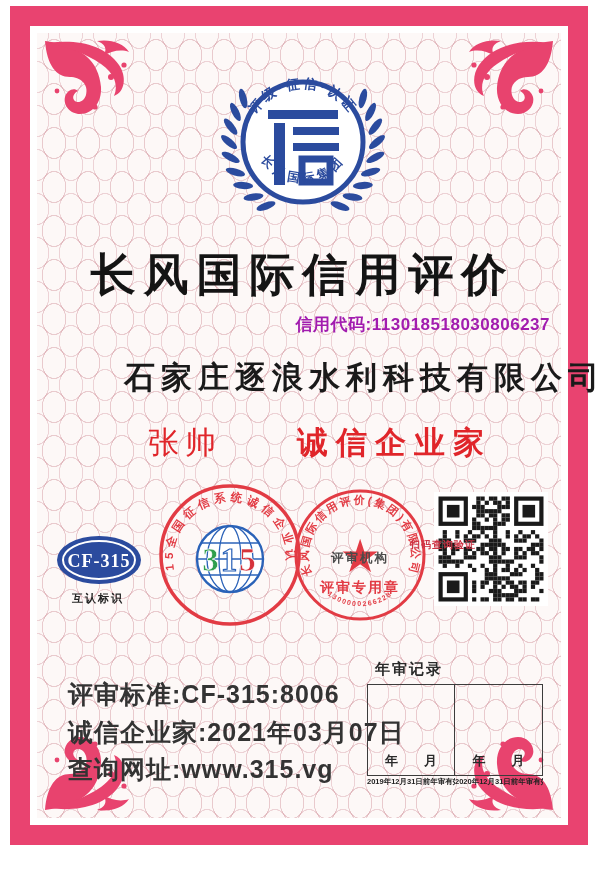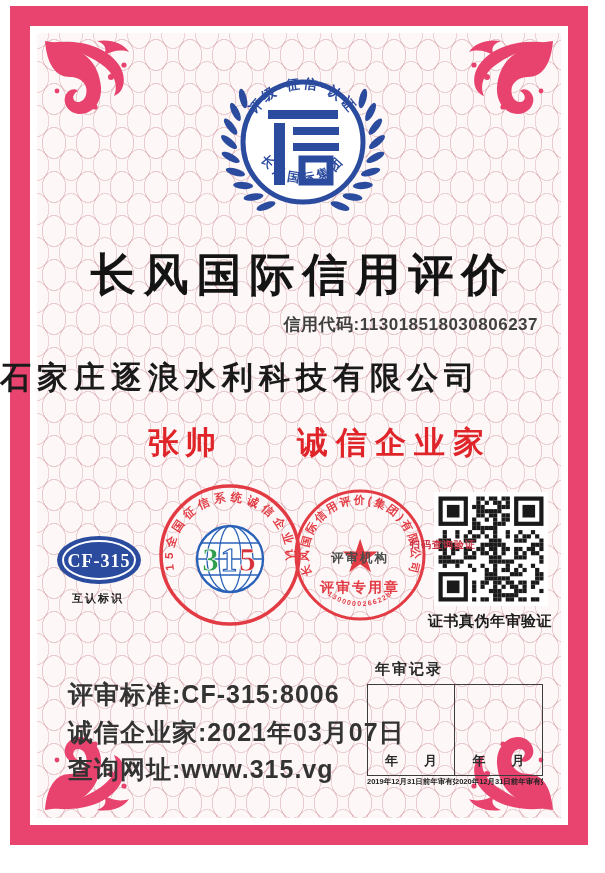--- a/index.html
+++ b/index.html
@@ -15,24 +15,24 @@
          background-size:34px 44px,34px 44px;
          background-position:0 0,17px 22px;}
   .flourish{position:absolute;width:92px;height:92px;}
   .fl-tl{left:2px;top:2px;}
   .fl-tr{right:2px;top:2px;transform:scaleX(-1);}
   .fl-bl{left:2px;bottom:2px;transform:scaleY(-1);}
   .fl-br{right:2px;bottom:2px;transform:scale(-1,-1);}
   .abs{position:absolute;}
   .title{left:0;top:245px;width:605px;text-align:center;font-size:45px;font-weight:900;
          color:#141414;letter-spacing:8px;}
-  .credit{top:313px;right:67px;font-size:17px;font-weight:bold;color:#404040;letter-spacing:.5px;}
-  .company{left:0;top:357px;width:605px;text-align:left;font-size:31px;font-weight:900;
+  .credit{top:313px;right:55px;font-size:17px;font-weight:bold;color:#a21caf;letter-spacing:.5px;}
+  .company{left:0;top:357px;width:605px;text-align:right;font-size:31px;font-weight:900;
            color:#1a1a1a;letter-spacing:6px;}
-  .red-name{left:148px;top:422px;font-size:31px;font-weight:700;color:#e0252a;letter-spacing:6px;}
+  .red-name{left:148px;top:422px;font-size:31px;font-weight:400;color:#e0252a;letter-spacing:6px;}
   .red-title{left:297px;top:422px;font-size:31px;font-weight:900;color:#e0252a;letter-spacing:8px;}
   .cf-caption{left:72px;top:591px;font-size:11px;font-weight:bold;color:#222;letter-spacing:2px;}
   .qr-caption{left:428px;top:612px;font-size:15px;font-weight:bold;color:#1d1d1d;letter-spacing:.5px;}
   .qr-overlay{left:410px;top:538px;width:114px;text-align:left;font-size:10px;font-weight:bold;
               color:#cc3344;letter-spacing:1px;}
   .details{left:68px;top:676px;font-size:25px;font-weight:bold;color:#333;line-height:37.5px;
            letter-spacing:1px;}
   .details div{white-space:nowrap;}
   .ar-title{left:375px;top:660px;font-size:15px;font-weight:bold;color:#2a2a2a;letter-spacing:2px;}
   .ar-table{left:367px;top:684px;display:flex;}
@@ -424,21 +424,20 @@
         <rect x="12.9" y="12.9" width="12.600000000000001" height="12.600000000000001" fill="#1a1a1a"></rect>
         <rect x="80.10000000000001" y="4.5" width="29.400000000000002" height="29.400000000000002" fill="#1a1a1a"></rect>
         <rect x="84.3" y="8.7" width="21" height="21" fill="#ffffff"></rect>
         <rect x="88.5" y="12.9" width="12.600000000000001" height="12.600000000000001" fill="#1a1a1a"></rect>
         <rect x="4.5" y="80.10000000000001" width="29.400000000000002" height="29.400000000000002" fill="#1a1a1a"></rect>
         <rect x="8.7" y="84.3" width="21" height="21" fill="#ffffff"></rect>
         <rect x="12.9" y="88.5" width="12.600000000000001" height="12.600000000000001" fill="#1a1a1a"></rect>
       </svg>
   </div>
   <div class="abs qr-overlay">扫码查询验证</div>
-  <div class="abs qr-caption">证书真伪年审验证</div>
 
   <div class="abs details">
     <div>评审标准:CF-315:8006</div>
     <div>诚信企业家:2021年03月07日</div>
     <div>查询网址:www.315.vg</div>
   </div>
 
   <div class="abs ar-title">年审记录</div>
   <div class="abs ar-table">
     <div class="ar-cell">

